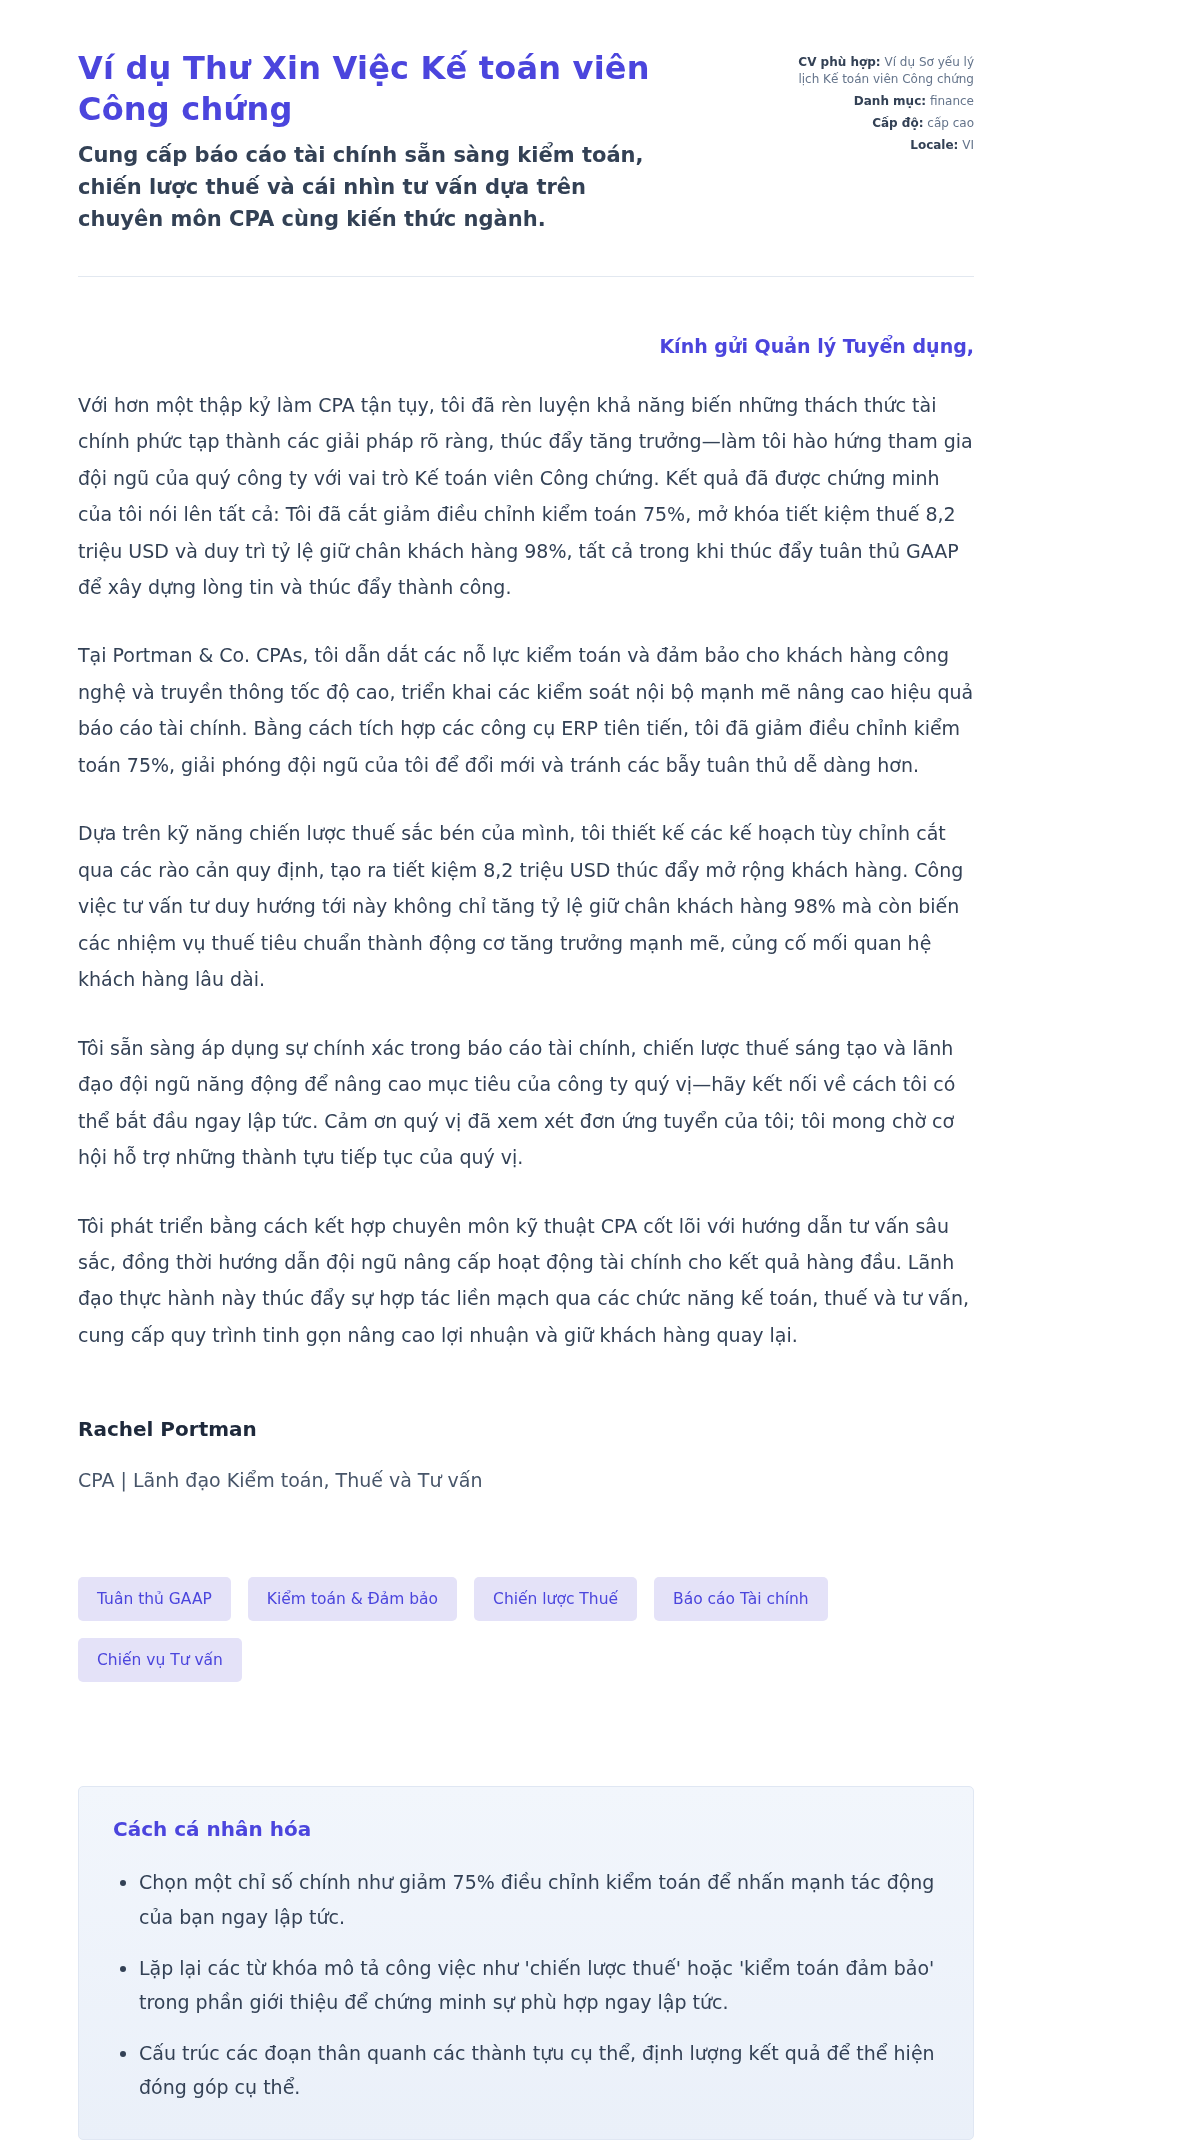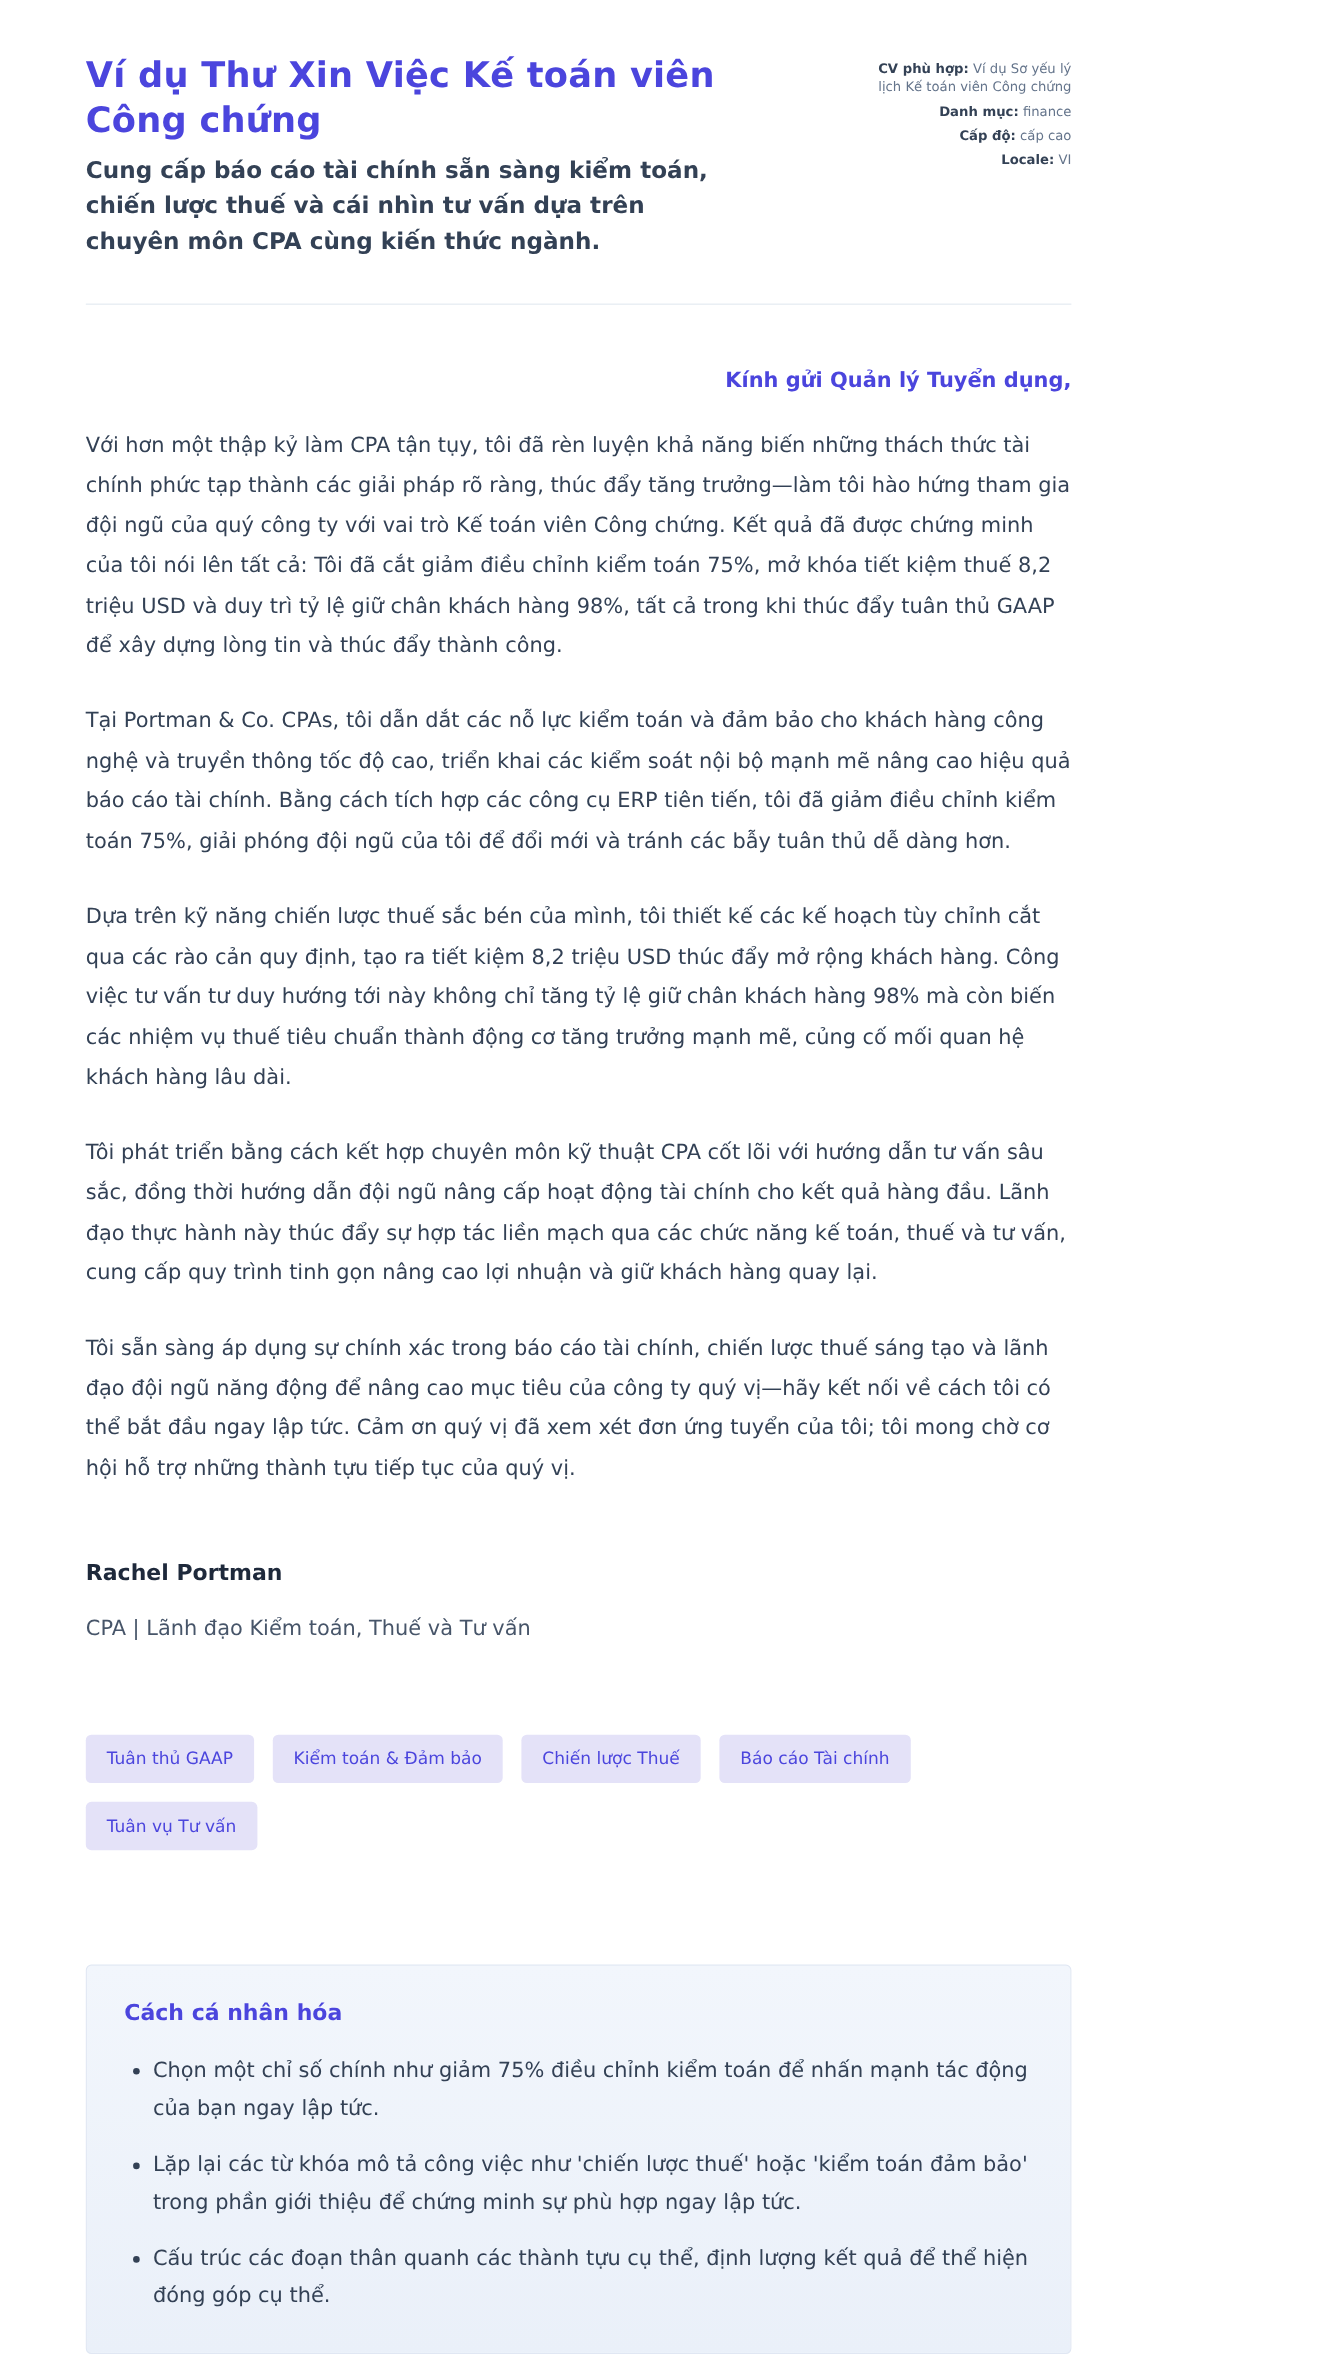--- a/index.html
+++ b/index.html
@@ -150,35 +150,35 @@
     </aside>
   </header>
 
   <hr class="divider">
 
   <section class="letter">
     <p class="greeting">Kính gửi Quản lý Tuyển dụng,</p>
     <p class="body-paragraph">Với hơn một thập kỷ làm CPA tận tụy, tôi đã rèn luyện khả năng biến những thách thức tài chính phức tạp thành các giải pháp rõ ràng, thúc đẩy tăng trưởng—làm tôi hào hứng tham gia đội ngũ của quý công ty với vai trò Kế toán viên Công chứng. Kết quả đã được chứng minh của tôi nói lên tất cả: Tôi đã cắt giảm điều chỉnh kiểm toán 75%, mở khóa tiết kiệm thuế 8,2 triệu USD và duy trì tỷ lệ giữ chân khách hàng 98%, tất cả trong khi thúc đẩy tuân thủ GAAP để xây dựng lòng tin và thúc đẩy thành công.</p>
     <p class="body-paragraph">Tại Portman &amp; Co. CPAs, tôi dẫn dắt các nỗ lực kiểm toán và đảm bảo cho khách hàng công nghệ và truyền thông tốc độ cao, triển khai các kiểm soát nội bộ mạnh mẽ nâng cao hiệu quả báo cáo tài chính. Bằng cách tích hợp các công cụ ERP tiên tiến, tôi đã giảm điều chỉnh kiểm toán 75%, giải phóng đội ngũ của tôi để đổi mới và tránh các bẫy tuân thủ dễ dàng hơn.</p>
     <p class="body-paragraph">Dựa trên kỹ năng chiến lược thuế sắc bén của mình, tôi thiết kế các kế hoạch tùy chỉnh cắt qua các rào cản quy định, tạo ra tiết kiệm 8,2 triệu USD thúc đẩy mở rộng khách hàng. Công việc tư vấn tư duy hướng tới này không chỉ tăng tỷ lệ giữ chân khách hàng 98% mà còn biến các nhiệm vụ thuế tiêu chuẩn thành động cơ tăng trưởng mạnh mẽ, củng cố mối quan hệ khách hàng lâu dài.</p>
+    <p class="body-paragraph">Tôi sẵn sàng áp dụng sự chính xác trong báo cáo tài chính, chiến lược thuế sáng tạo và lãnh đạo đội ngũ năng động để nâng cao mục tiêu của công ty quý vị—hãy kết nối về cách tôi có thể bắt đầu ngay lập tức. Cảm ơn quý vị đã xem xét đơn ứng tuyển của tôi; tôi mong chờ cơ hội hỗ trợ những thành tựu tiếp tục của quý vị.</p>
     <p class="body-paragraph">Tôi phát triển bằng cách kết hợp chuyên môn kỹ thuật CPA cốt lõi với hướng dẫn tư vấn sâu sắc, đồng thời hướng dẫn đội ngũ nâng cấp hoạt động tài chính cho kết quả hàng đầu. Lãnh đạo thực hành này thúc đẩy sự hợp tác liền mạch qua các chức năng kế toán, thuế và tư vấn, cung cấp quy trình tinh gọn nâng cao lợi nhuận và giữ khách hàng quay lại.</p>
-    <p class="body-paragraph">Tôi sẵn sàng áp dụng sự chính xác trong báo cáo tài chính, chiến lược thuế sáng tạo và lãnh đạo đội ngũ năng động để nâng cao mục tiêu của công ty quý vị—hãy kết nối về cách tôi có thể bắt đầu ngay lập tức. Cảm ơn quý vị đã xem xét đơn ứng tuyển của tôi; tôi mong chờ cơ hội hỗ trợ những thành tựu tiếp tục của quý vị.</p>
 
     <div class="signature">
       <div class="signature-name">Rachel Portman</div>
       <div class="signature-title">CPA | Lãnh đạo Kiểm toán, Thuế và Tư vấn</div>
     </div>
   </section>
 
   <div class="tags">
     <span class="tag">Tuân thủ GAAP</span>
     <span class="tag">Kiểm toán &amp; Đảm bảo</span>
     <span class="tag">Chiến lược Thuế</span>
     <span class="tag">Báo cáo Tài chính</span>
-    <span class="tag">Tuân vụ Tư vấn</span>
+    <span class="tag">Chiến vụ Tư vấn</span>
   </div>
 
   <section class="tips-box">
     <h2 class="tips-heading">Cách cá nhân hóa</h2>
     <ul class="tips-list">
       <li>Chọn một chỉ số chính như giảm 75% điều chỉnh kiểm toán để nhấn mạnh tác động của bạn ngay lập tức.</li>
       <li>Lặp lại các từ khóa mô tả công việc như 'chiến lược thuế' hoặc 'kiểm toán đảm bảo' trong phần giới thiệu để chứng minh sự phù hợp ngay lập tức.</li>
       <li>Cấu trúc các đoạn thân quanh các thành tựu cụ thể, định lượng kết quả để thể hiện đóng góp cụ thể.</li>
     </ul>
   </section>

